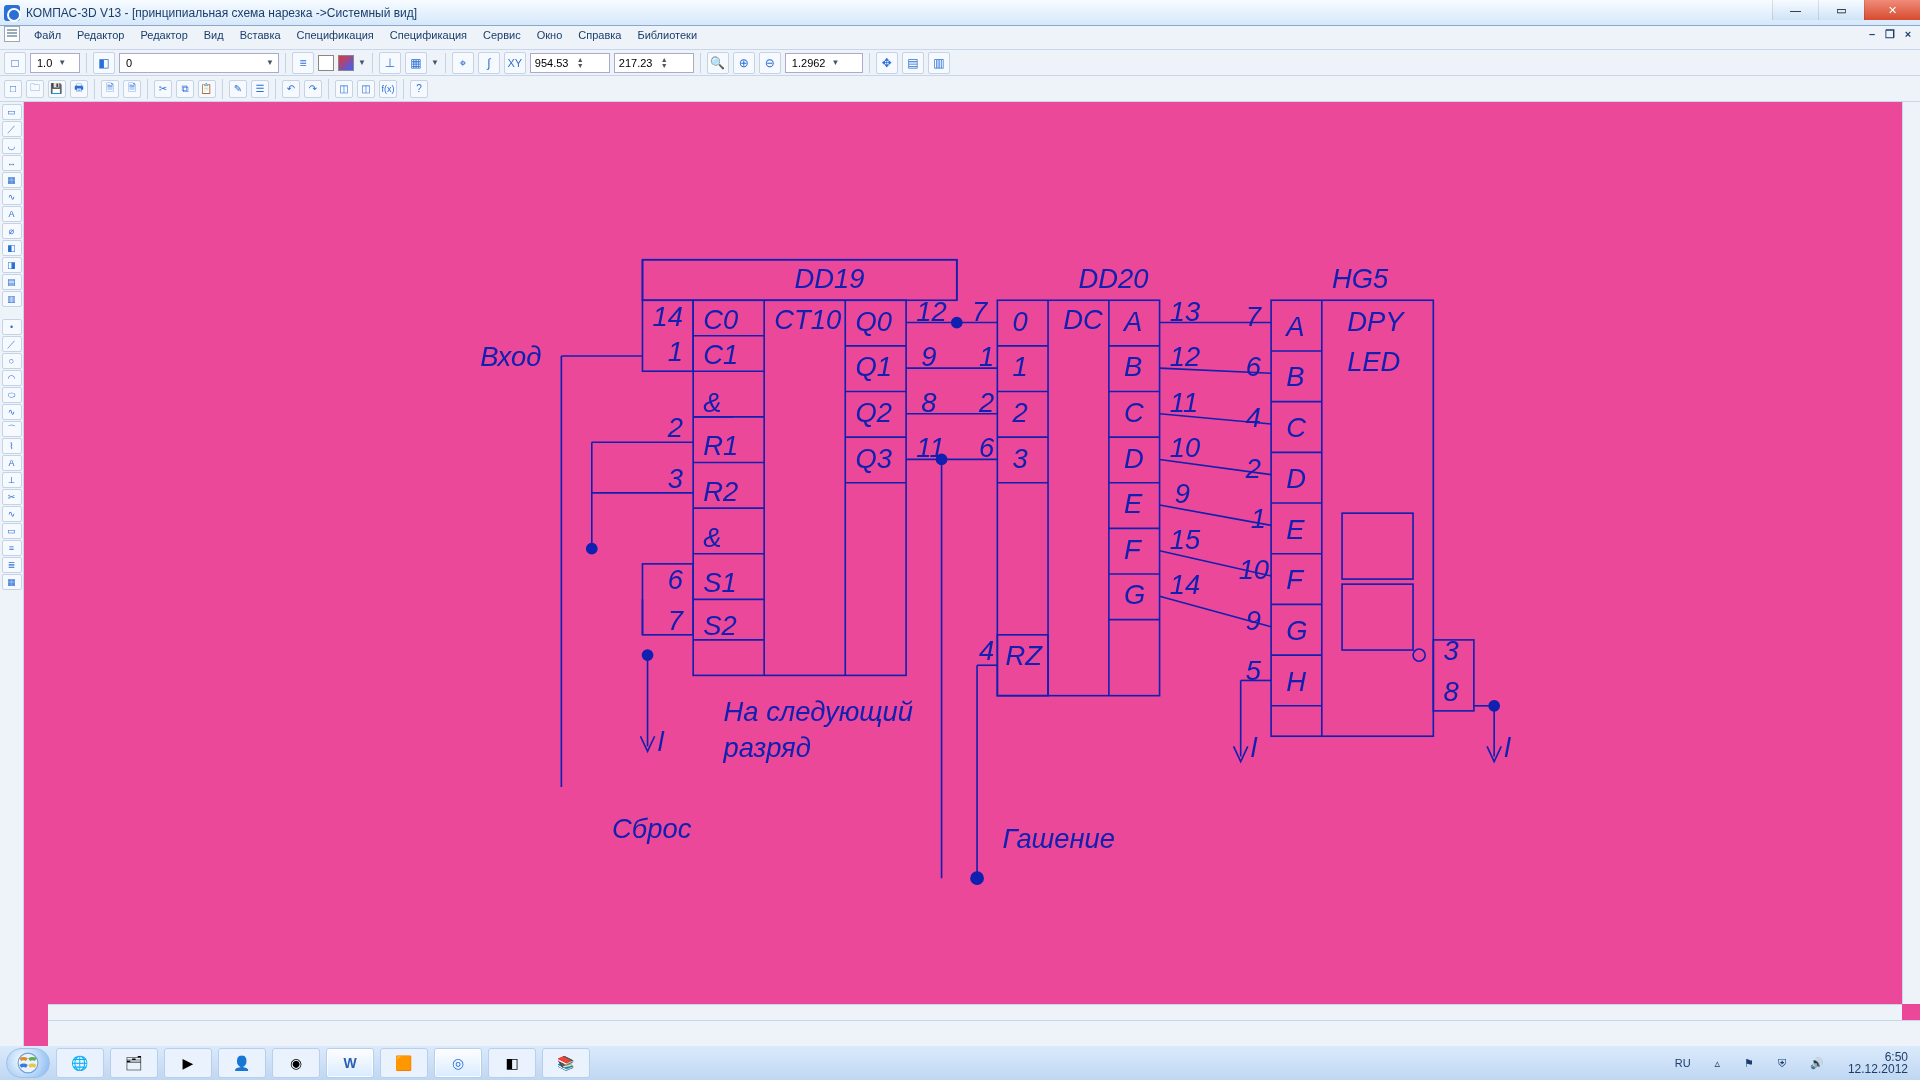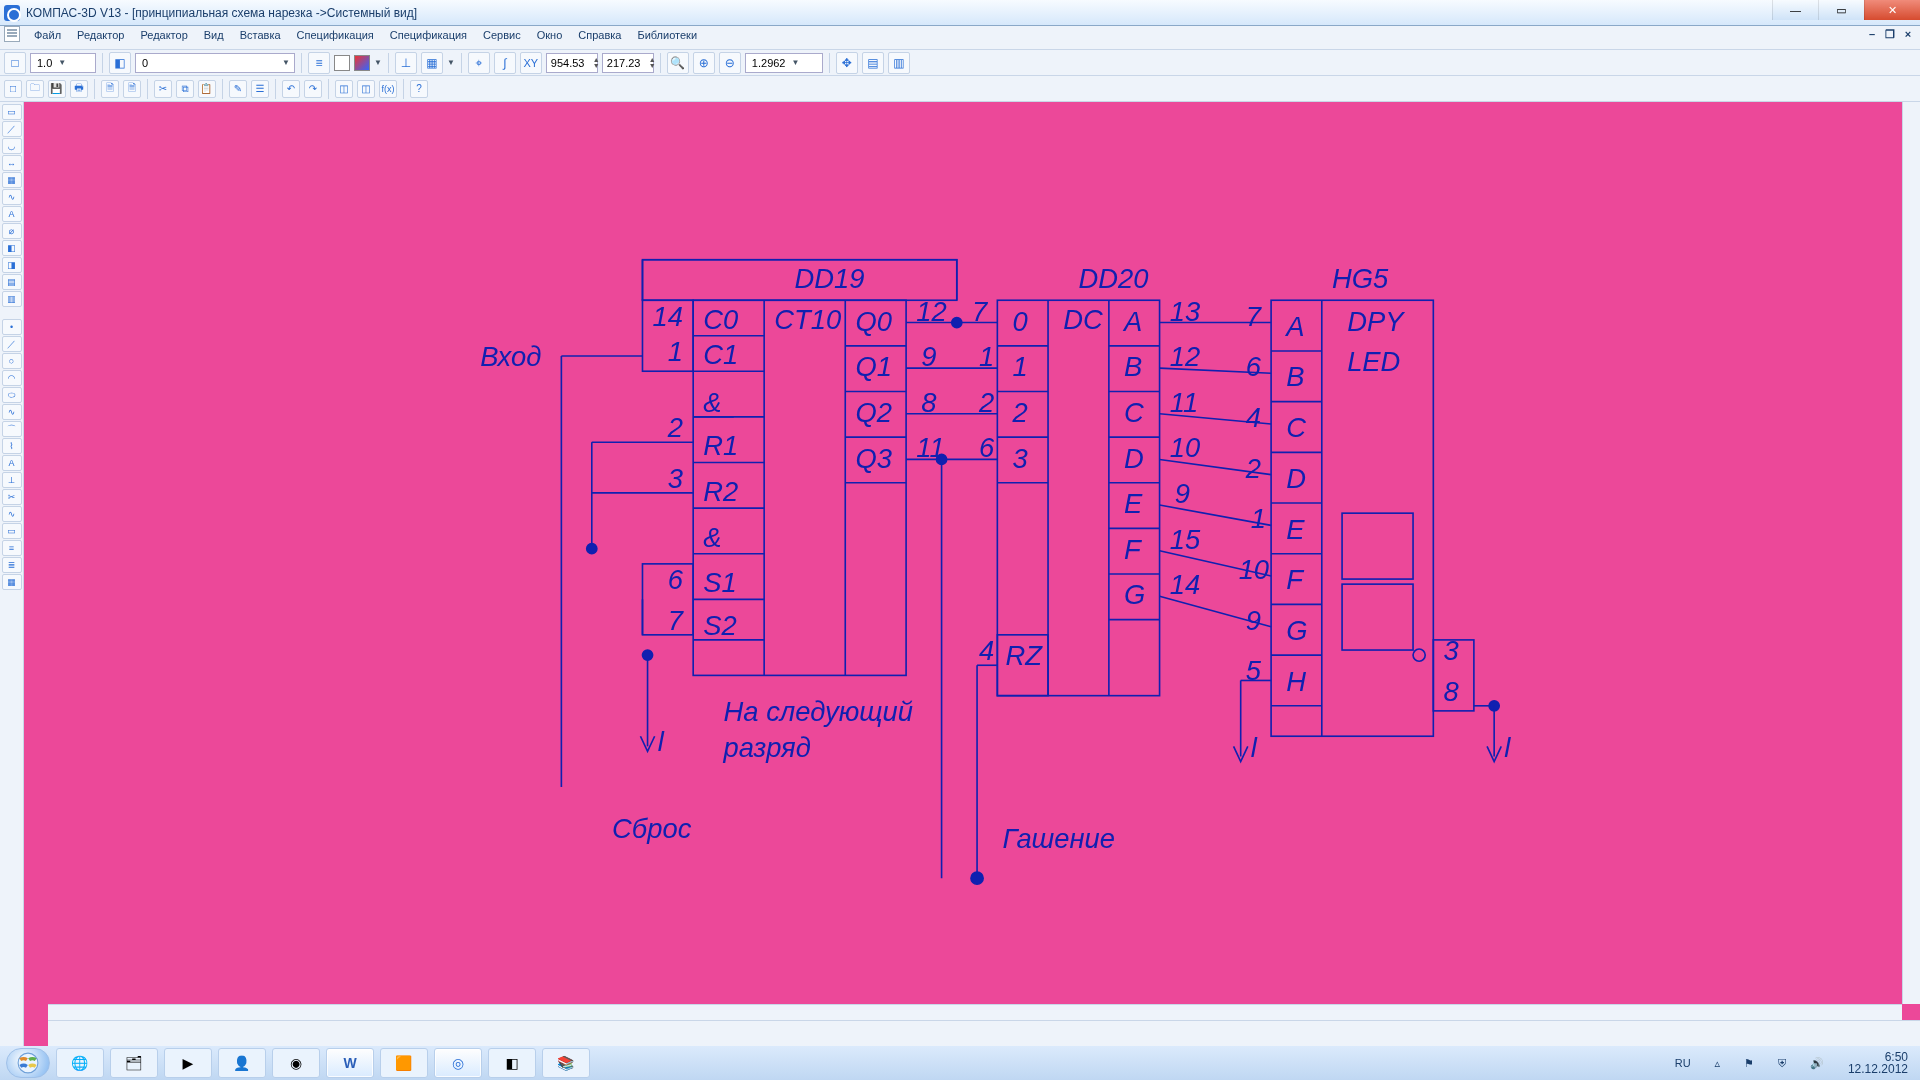--- a/index.html
+++ b/index.html
@@ -21,21 +21,21 @@
   .menubar .doc-icon:after { content:""; position:absolute; left:2px; top:2px; right:2px; height:2px; background:#9ab; box-shadow:0 3px 0 #9ab, 0 6px 0 #9ab; }
   .menubar .mdi-btns { position:absolute; right:6px; top:3px; display:flex; gap:6px; }
   .menubar .mdi-btns span { width:12px; height:12px; display:inline-block; color:#1a3e6b; font-weight:bold; text-align:center; line-height:10px; }
   
   .toolbar { height:26px; background:#eef3fa; border-bottom:1px solid #c9d6e8; display:flex; align-items:center; padding:0 4px; gap:4px; }
   .tbtn { width:22px; height:22px; background:#f6f9fd; border:1px solid #c5d3e6; border-radius:2px; display:flex; align-items:center; justify-content:center; font-size:12px; color:#2a6fd6; }
   .tbtn.small { width:18px; height:18px; font-size:10px; }
   .sep { width:1px; height:20px; background:#c5d3e6; margin:0 2px; }
   .combo { height:20px; border:1px solid #aac; background:#fff; display:flex; align-items:center; padding:0 4px 0 6px; gap:6px; }
   .combo .arrow { font-size:8px; color:#456; }
-  .numfield { width:52px; height:20px; border:1px solid #aac; background:#fff; display:flex; align-items:center; padding:0 2px; }
+  .numfield { width:80px; height:20px; border:1px solid #aac; background:#fff; display:flex; align-items:center; padding:0 2px; }
   .numfield input { border:0; width:44px; font-size:11px; outline:none; }
   .numfield .spins { display:flex; flex-direction:column; font-size:7px; line-height:6px; color:#555; }
   .swatch { width:16px; height:16px; border:1px solid #888; }
   
   .workarea { position:absolute; top:102px; left:0; right:0; bottom:34px; display:flex; }
   .lefttools { width:24px; background:#eef3fa; border-right:1px solid #c9d6e8; display:flex; flex-direction:column; align-items:center; padding-top:2px; gap:1px; }
   .lefttools .lt { width:20px; height:16px; background:#f6f9fd; border:1px solid #c5d3e6; border-radius:2px; font-size:9px; color:#2a6fd6; display:flex; align-items:center; justify-content:center; }
   .lefttools .gap { height:10px; }
   .canvas-wrap { flex:1 1 auto; position:relative; background:#ec4899; }
   .canvas { position:absolute; inset:0; }
@@ -80,21 +80,21 @@
   <span class="mi">Библиотеки</span>
   <div class="mdi-btns">
     <span>–</span>
     <span>❐</span>
     <span>×</span>
   </div>
 </div>
 
 <div class="toolbar">
   <span class="tbtn">□</span>
-  <div class="combo" style="width:66px">
+  <div class="combo" style="width:50px">
     <span>1.0</span>
       <span class="arrow">▼</span>
   </div>
   <span class="sep"></span>
   <span class="tbtn">◧</span>
   <div class="combo" style="width:160px">
     <span>0</span>
       <span class="arrow" style="margin-left:auto">▼</span>
   </div>
   <span class="sep"></span>

